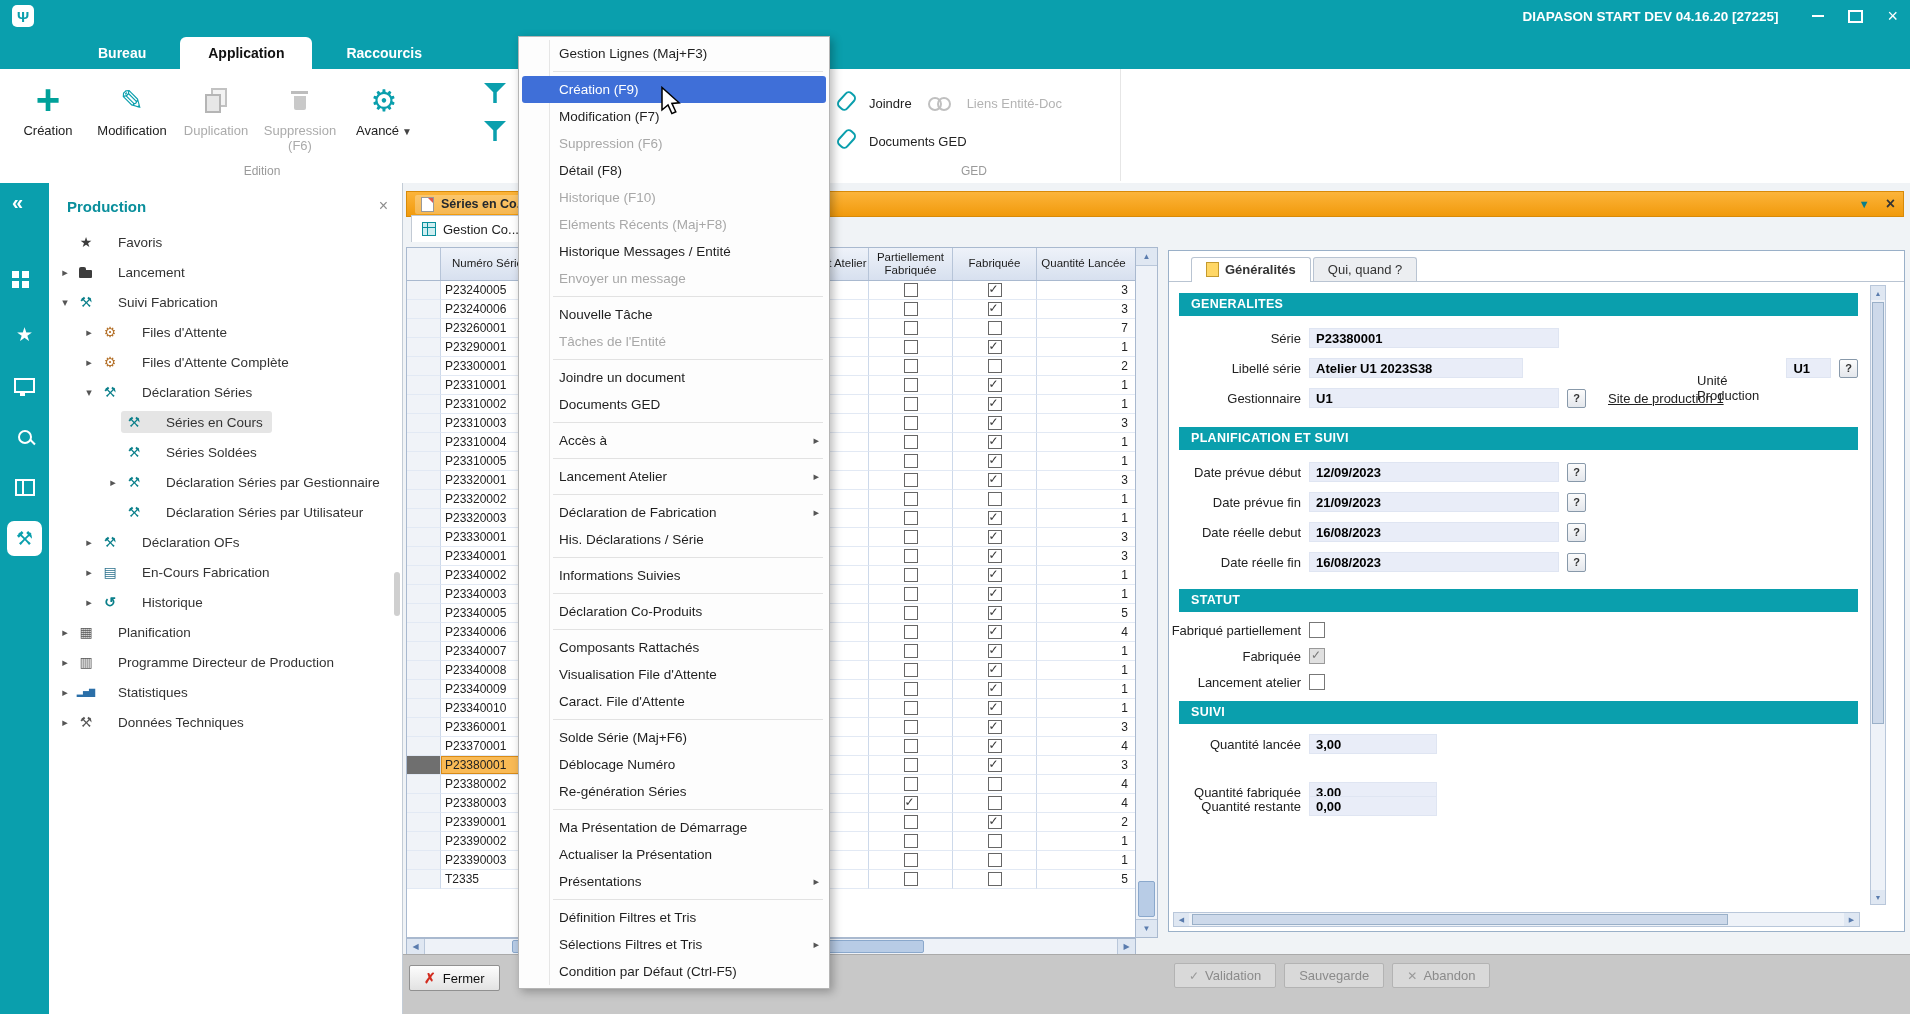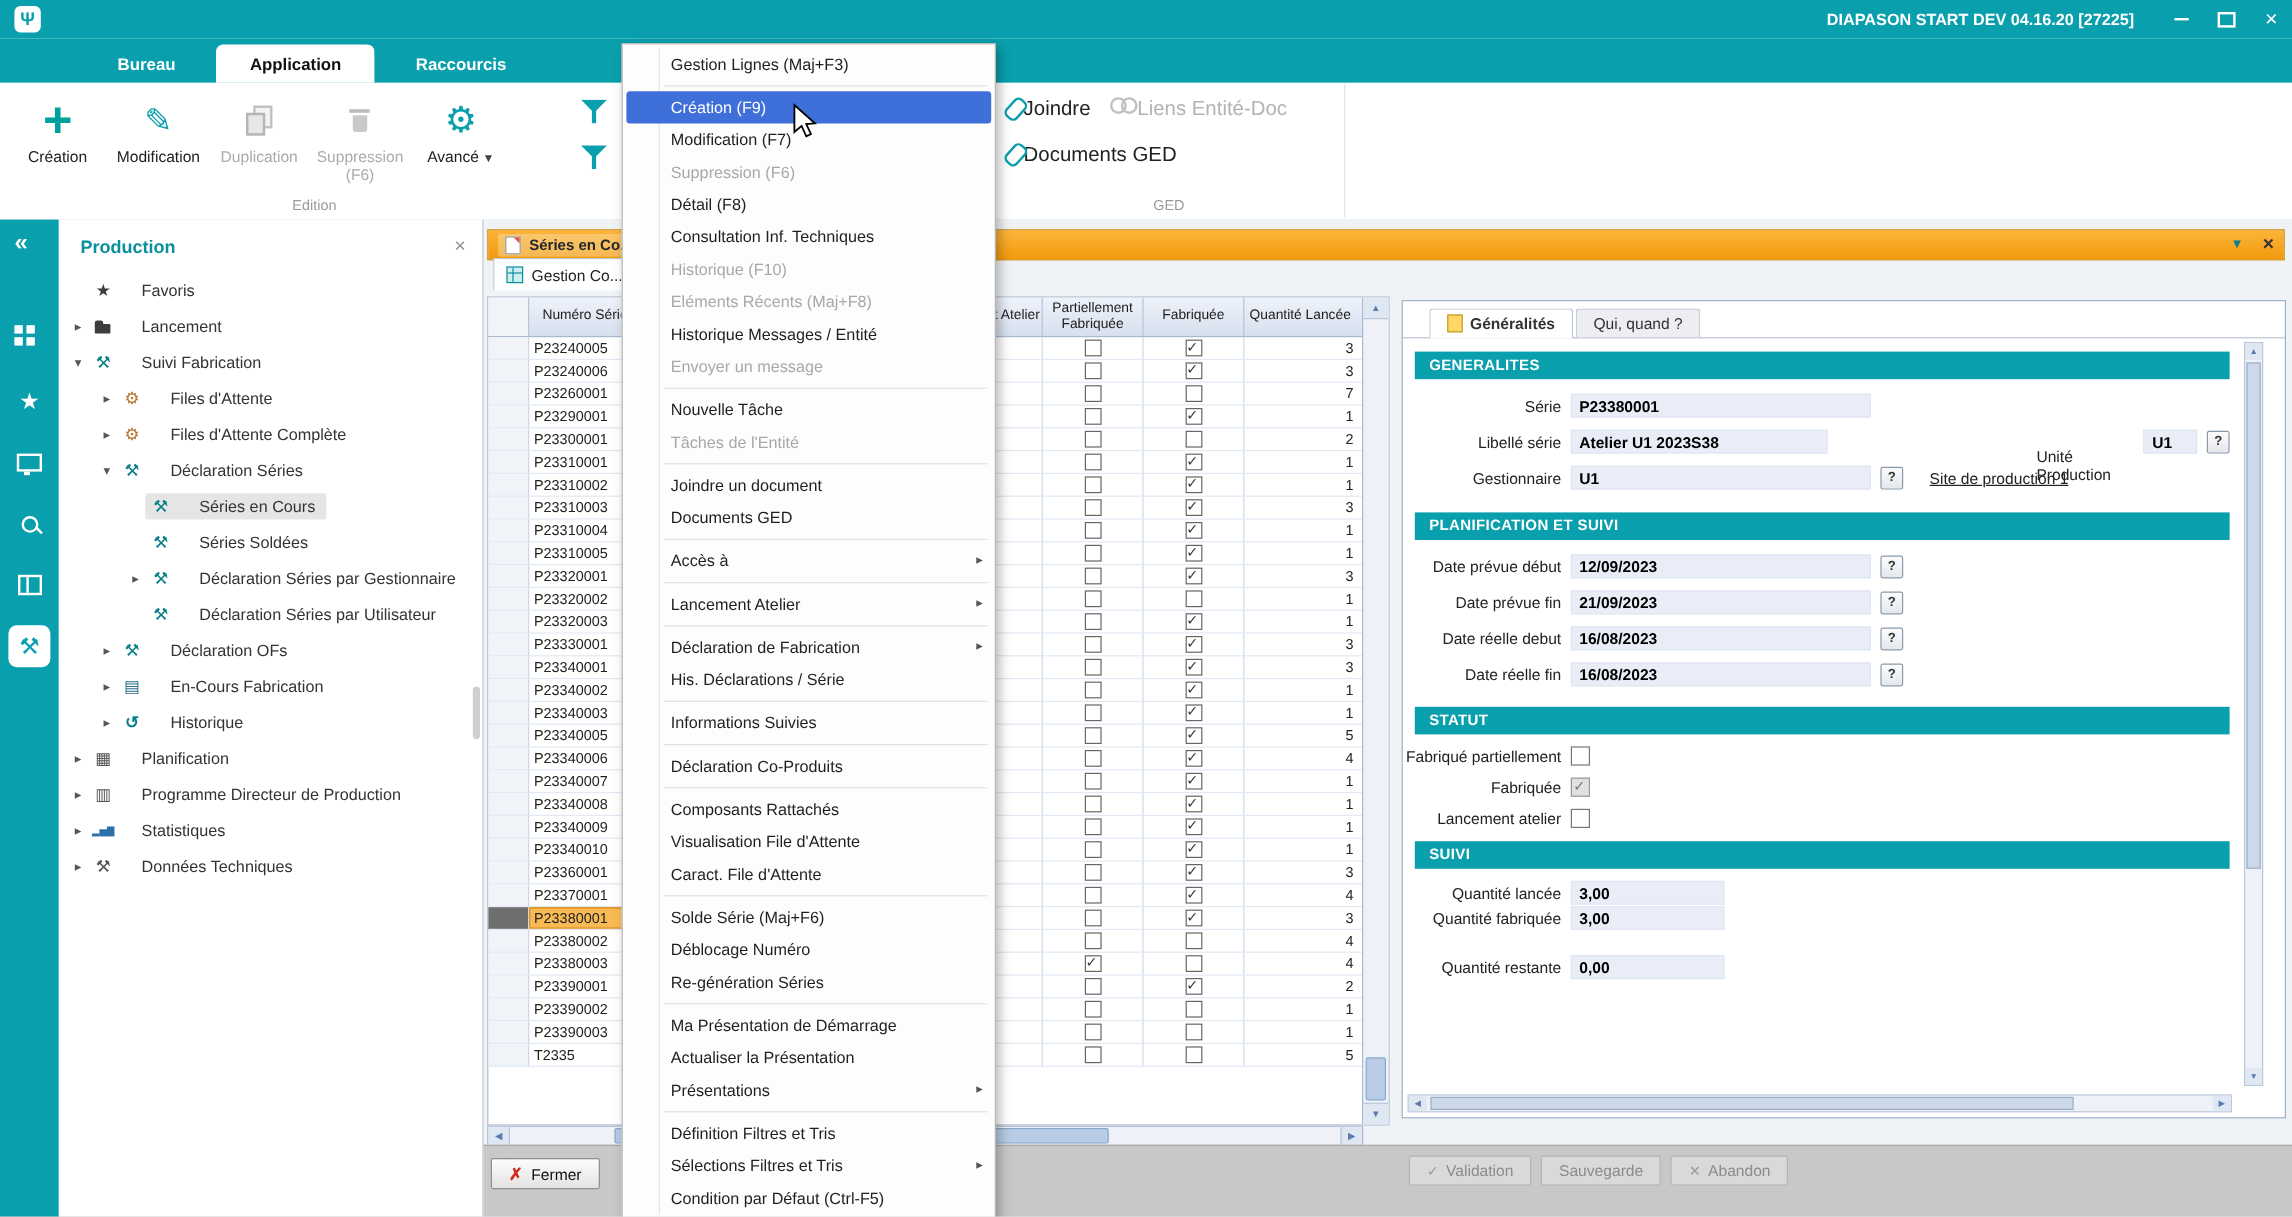--- a/index.html
+++ b/index.html
@@ -38,21 +38,21 @@
   .ic-copy::after{content:'';position:absolute;left:0;top:6px;width:12px;height:15px;border:2px solid #b5b5b5;background:#e7e7e7;}
   .ic-trash{position:relative;width:20px;height:24px;}
   .ic-trash::before{content:'';position:absolute;left:1px;top:3px;width:17px;height:3px;background:#bdbdbd;}
   .ic-trash::after{content:'';position:absolute;left:4px;top:8px;width:12px;height:14px;background:#c9c9c9;border-radius:0 0 2px 2px;}
   .ic-gear{font-size:30px;color:#0a9fad;}
   .ddarrow{font-size:10px;color:#444;margin-left:3px;}
   .funnelstack{position:absolute;left:474px;top:10px;display:flex;flex-direction:column;gap:10px;}
   .funnelbtn{width:30px;height:28px;display:flex;align-items:center;justify-content:center;}
   .ic-funnel{width:22px;height:20px;background:#0a9fad;clip-path:polygon(0 0,100% 0,58% 46%,58% 100%,42% 100%,42% 46%);}
   .smallrow{display:flex;align-items:center;gap:8px;padding:0 0 0 8px;}
-  .rsmall{display:flex;align-items:flex-start;gap:0;height:30px;font-size:17px;color:#222;padding:0 4px;}
+  .rsmall{display:flex;align-items:flex-end;gap:16px;height:30px;font-size:13px;color:#222;padding:0 4px;}
   .rsmall.disabled{color:#b3b3b3;}
   .ic-clip{width:9px;height:16px;border:2px solid #0a9fad;border-radius:5px;transform:rotate(42deg);display:inline-block;}
   .ic-link{display:inline-flex;}
   .ic-link i{width:10px;height:10px;border:2px solid #c0c0c0;border-radius:50%;display:inline-block;}
   .ic-link i+i{margin-left:-5px;}
   .gedcol{display:flex;flex-direction:column;gap:8px;padding-top:12px;}
 
   
   .strip{position:absolute;left:0;top:183px;bottom:0;width:49px;background:#0a9fad;}
   .chev{position:absolute;left:12px;top:8px;color:#fff;font-size:20px;font-weight:bold;}
@@ -1056,21 +1056,21 @@
           <span class="flabel">Lancement atelier</span>
           <span class="dcheck"></span>
         </div>
 
         <div class="shead" style="top:420px">SUIVI</div>
 
         <div class="frow" style="top:450px">
           <span class="flabel">Quantité lancée</span>
           <span class="fval w128">3,00</span>
         </div>
-        <div class="frow" style="top:471px">
+        <div class="frow" style="top:498px">
           <span class="flabel">Quantité fabriquée</span>
           <span class="fval w128">3,00</span>
         </div>
         <div class="frow" style="top:512px">
           <span class="flabel">Quantité restante</span>
           <span class="fval w128">0,00</span>
         </div>
       </div>
 
       <div class="dvscroll">
@@ -1106,21 +1106,20 @@
     </div>
   </div>
 
   <div class="menu">
       <div class="mitem"><span class="mlabel">Gestion Lignes (Maj+F3)</span></div>
       <div class="msep"></div>
       <div class="mitem hl"><span class="mlabel">Création (F9)</span></div>
       <div class="mitem"><span class="mlabel">Modification (F7)</span></div>
       <div class="mitem dis"><span class="mlabel">Suppression (F6)</span></div>
       <div class="mitem"><span class="mlabel">Détail (F8)</span></div>
-      <div class="mitem"><span class="mlabel">Consultation Inf. Techniques</span></div>
       <div class="mitem dis"><span class="mlabel">Historique (F10)</span></div>
       <div class="mitem dis"><span class="mlabel">Eléments Récents (Maj+F8)</span></div>
       <div class="mitem"><span class="mlabel">Historique Messages / Entité</span></div>
       <div class="mitem dis"><span class="mlabel">Envoyer un message</span></div>
       <div class="msep"></div>
       <div class="mitem"><span class="mlabel">Nouvelle Tâche</span></div>
       <div class="mitem dis"><span class="mlabel">Tâches de l'Entité</span></div>
       <div class="msep"></div>
       <div class="mitem"><span class="mlabel">Joindre un document</span></div>
       <div class="mitem"><span class="mlabel">Documents GED</span></div>

